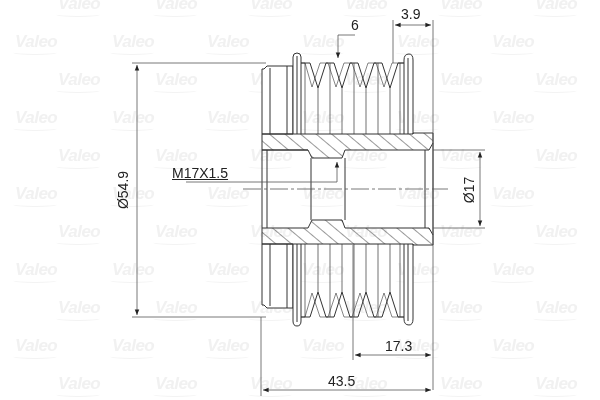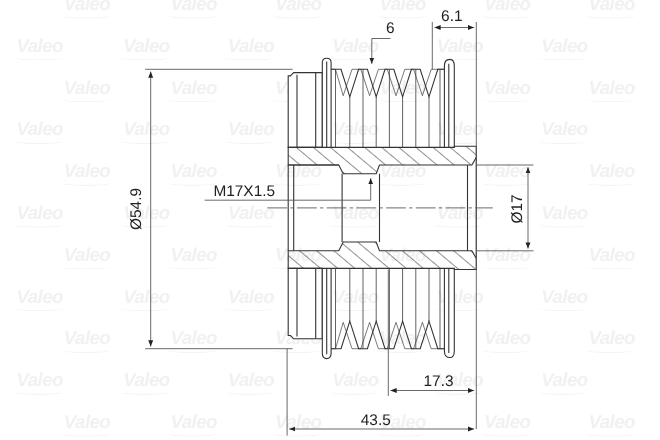--- a/index.html
+++ b/index.html
@@ -181,18 +181,18 @@
       <line x1="353" y1="245" x2="353" y2="360"></line>
       <line x1="355" y1="355" x2="431" y2="355" marker-start="url(#arr)" marker-end="url(#arr)"></line>
 
       <line x1="261" y1="317" x2="261" y2="396"></line>
       <line x1="263" y1="390" x2="431" y2="390" marker-start="url(#arr)" marker-end="url(#arr)"></line>
     </g>
   </svg>
 
   <div class="dim-label rot" style="left:104px; top:183px;">Ø54.9</div>
   <div class="dim-label" style="left:351px; top:18px;">6</div>
-  <div class="dim-label" style="left:401px; top:7px;">6.1</div>
-  <div class="dim-label" style="left:194px; top:166px;">M17X1.5</div>
+  <div class="dim-label" style="left:401px; top:7px;">3.9</div>
+  <div class="dim-label" style="left:172px; top:166px;text-decoration:underline;">M17X1.5</div>
   <div class="dim-label rot" style="left:456px; top:183px;">Ø17</div>
   <div class="dim-label" style="left:385px; top:339px;">17.3</div>
   <div class="dim-label" style="left:328px; top:374px;">43.5</div>
 </div>
 
 </body></html>

